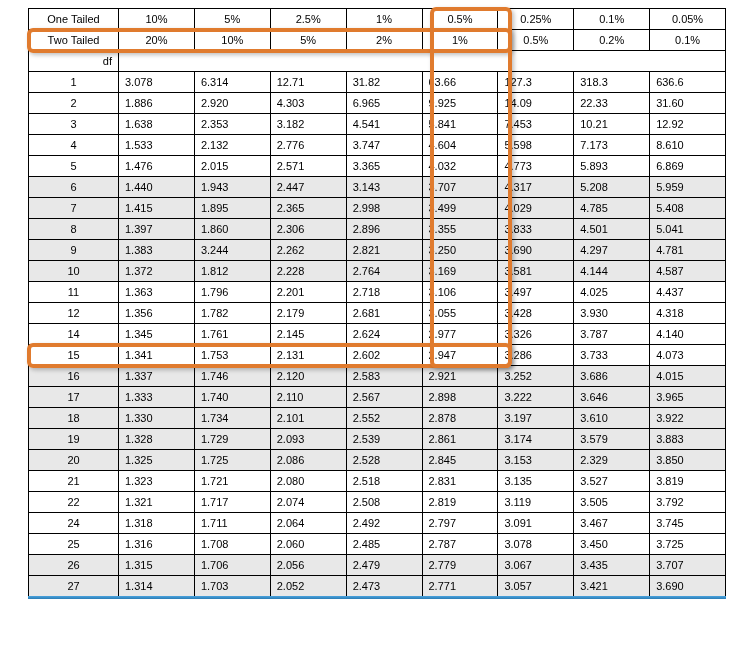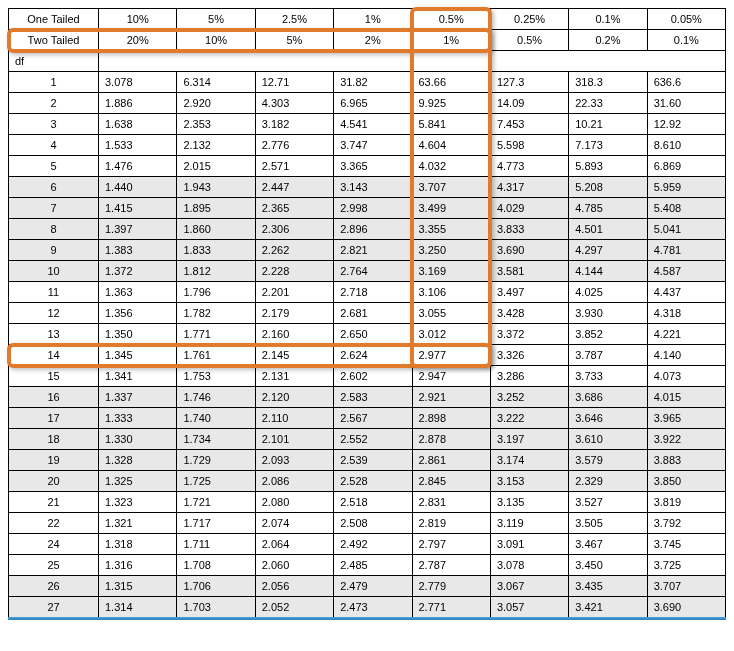--- a/index.html
+++ b/index.html
@@ -5,21 +5,21 @@
   * { box-sizing: border-box; }
   body {
     margin: 0;
     padding: 8px;
     font-family: Arial, sans-serif;
     font-size: 11px;
     color: #000;
     background: #fff;
     width: 734px;
   }
-  .table-wrap { position: relative; }
+  .table-wrap { position: relative; margin-left: 20px; }
   table {
     border-collapse: collapse;
     width: 100%;
     table-layout: fixed;
   }
   th, td {
     border: 1px solid #000;
     padding: 3px 6px;
     text-align: left;
     height: 21px;
@@ -84,21 +84,21 @@
         <th>20%</th>
         <th>10%</th>
         <th>5%</th>
         <th>2%</th>
         <th>1%</th>
         <th>0.5%</th>
         <th>0.2%</th>
         <th>0.1%</th>
       </tr>
       <tr>
-        <th style="text-align:left">df</th>
+        <th style="text-align:right">df</th>
         <th colspan="8"></th>
       </tr>
     </thead>
     <tbody id="tbody">
         <tr>
           <td class="df">1</td>
           <td>3.078</td>
           <td>6.314</td>
           <td>12.71</td>
           <td>31.82</td>
@@ -180,21 +180,21 @@
           <td>2.306</td>
           <td>2.896</td>
           <td>3.355</td>
           <td>3.833</td>
           <td>4.501</td>
           <td>5.041</td>
         </tr>
         <tr class="shaded">
           <td class="df">9</td>
           <td>1.383</td>
-          <td>1.833</td>
+          <td>3.244</td>
           <td>2.262</td>
           <td>2.821</td>
           <td>3.250</td>
           <td>3.690</td>
           <td>4.297</td>
           <td>4.781</td>
         </tr>
         <tr class="shaded">
           <td class="df">10</td>
           <td>1.372</td>
@@ -220,31 +220,20 @@
         <tr>
           <td class="df">12</td>
           <td>1.356</td>
           <td>1.782</td>
           <td>2.179</td>
           <td>2.681</td>
           <td>3.055</td>
           <td>3.428</td>
           <td>3.930</td>
           <td>4.318</td>
-        </tr>
-        <tr>
-          <td class="df">13</td>
-          <td>1.350</td>
-          <td>1.771</td>
-          <td>2.160</td>
-          <td>2.650</td>
-          <td>3.012</td>
-          <td>3.372</td>
-          <td>3.852</td>
-          <td>4.221</td>
         </tr>
         <tr>
           <td class="df">14</td>
           <td>1.345</td>
           <td>1.761</td>
           <td>2.145</td>
           <td>2.624</td>
           <td>2.977</td>
           <td>3.326</td>
           <td>3.787</td>

